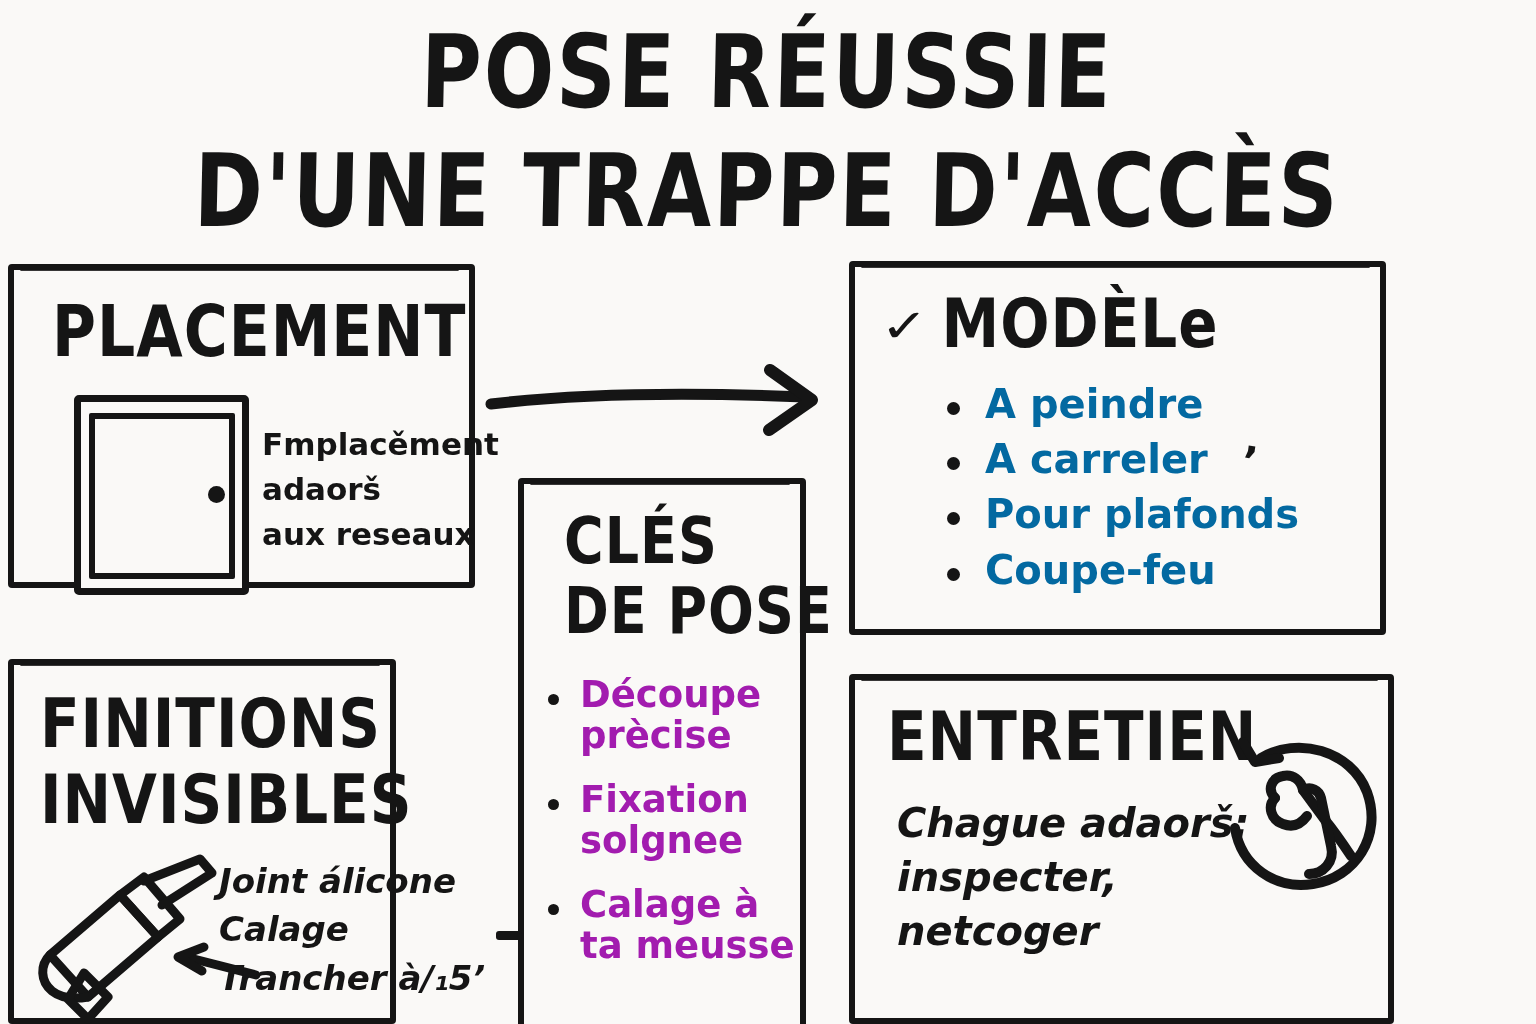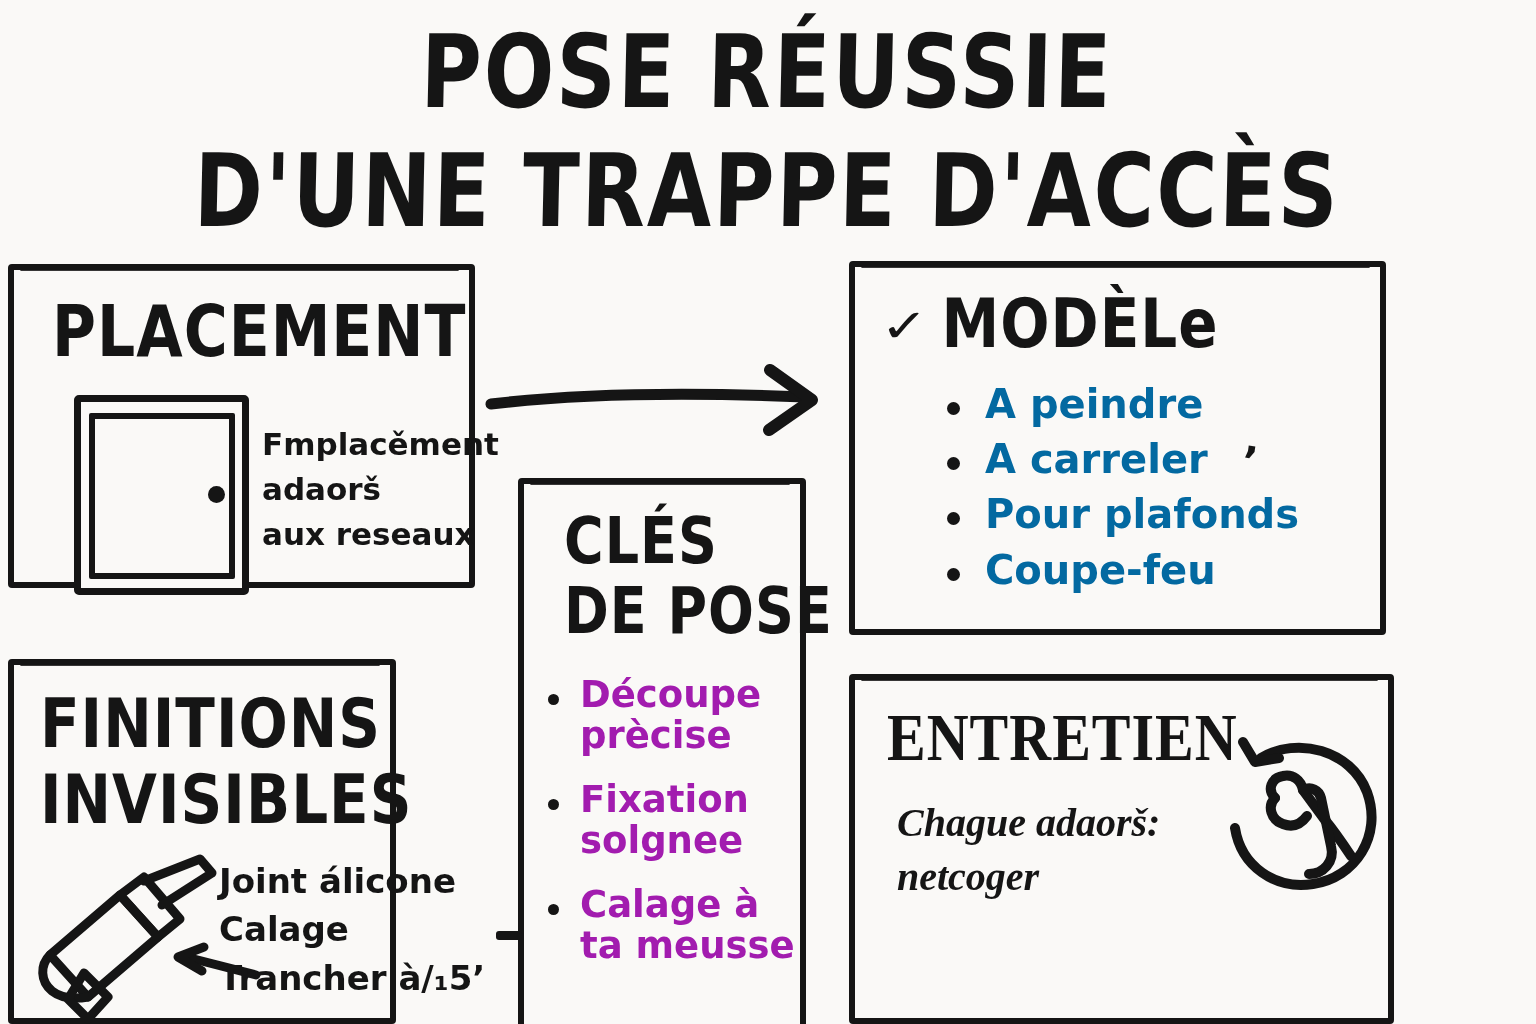--- a/index.html
+++ b/index.html
@@ -251,27 +251,28 @@
     position: absolute;
     left: 18px; top: 182px;
     width: 210px; height: 175px;
   }
   #finitions-note {
     position: absolute;
     left: 205px; top: 192px;
     width: 262px;
     font-size: 34px;
     line-height: 1.42;
+    font-style: italic;
   }
   #finitions-note div { white-space: nowrap; }
 
   
   #box-entretien {
     left: 849px; top: 674px;
-    width: 545px; height: 350px; font-family: Liberation Serif, serif;
+    width: 545px; height: 350px;
   }
   #entretien-heading {
     position: absolute;
     left: 32px; top: 22px;
     font-size: 58px;
   }
   #entretien-note {
     position: absolute;
     left: 42px; top: 116px;
     width: 400px;
@@ -388,20 +389,21 @@
       <div>Calage</div>
       <div>Trancher à/₁5’</div>
     </div>
   </div>
 
   <div class="hbox" id="box-entretien">
     <div class="box-heading" id="entretien-heading">ENTRETIEN</div>
 
     <div class="body-text" id="entretien-note">
       <div>Chague adaorš:</div>
+      <div>inspecter,</div>
       <div>netcoger</div>
     </div>
 
     <div id="wrench-cycle">
       <svg width="165" height="170" viewBox="0 0 165 170">
 
         <path d="M34,30 C70,8 124,22 140,64 C156,108 128,150 86,156 C48,162 14,138 8,100" stroke="#151515" stroke-width="10" fill="none" stroke-linecap="round"></path>
         <path d="M16,14 L28,34 L52,30" stroke="#151515" stroke-width="10" fill="none" stroke-linejoin="round" stroke-linecap="round"></path>
 
         <path d="M48,70 C40,62 44,50 56,48 C66,46 74,52 76,62 L98,92

